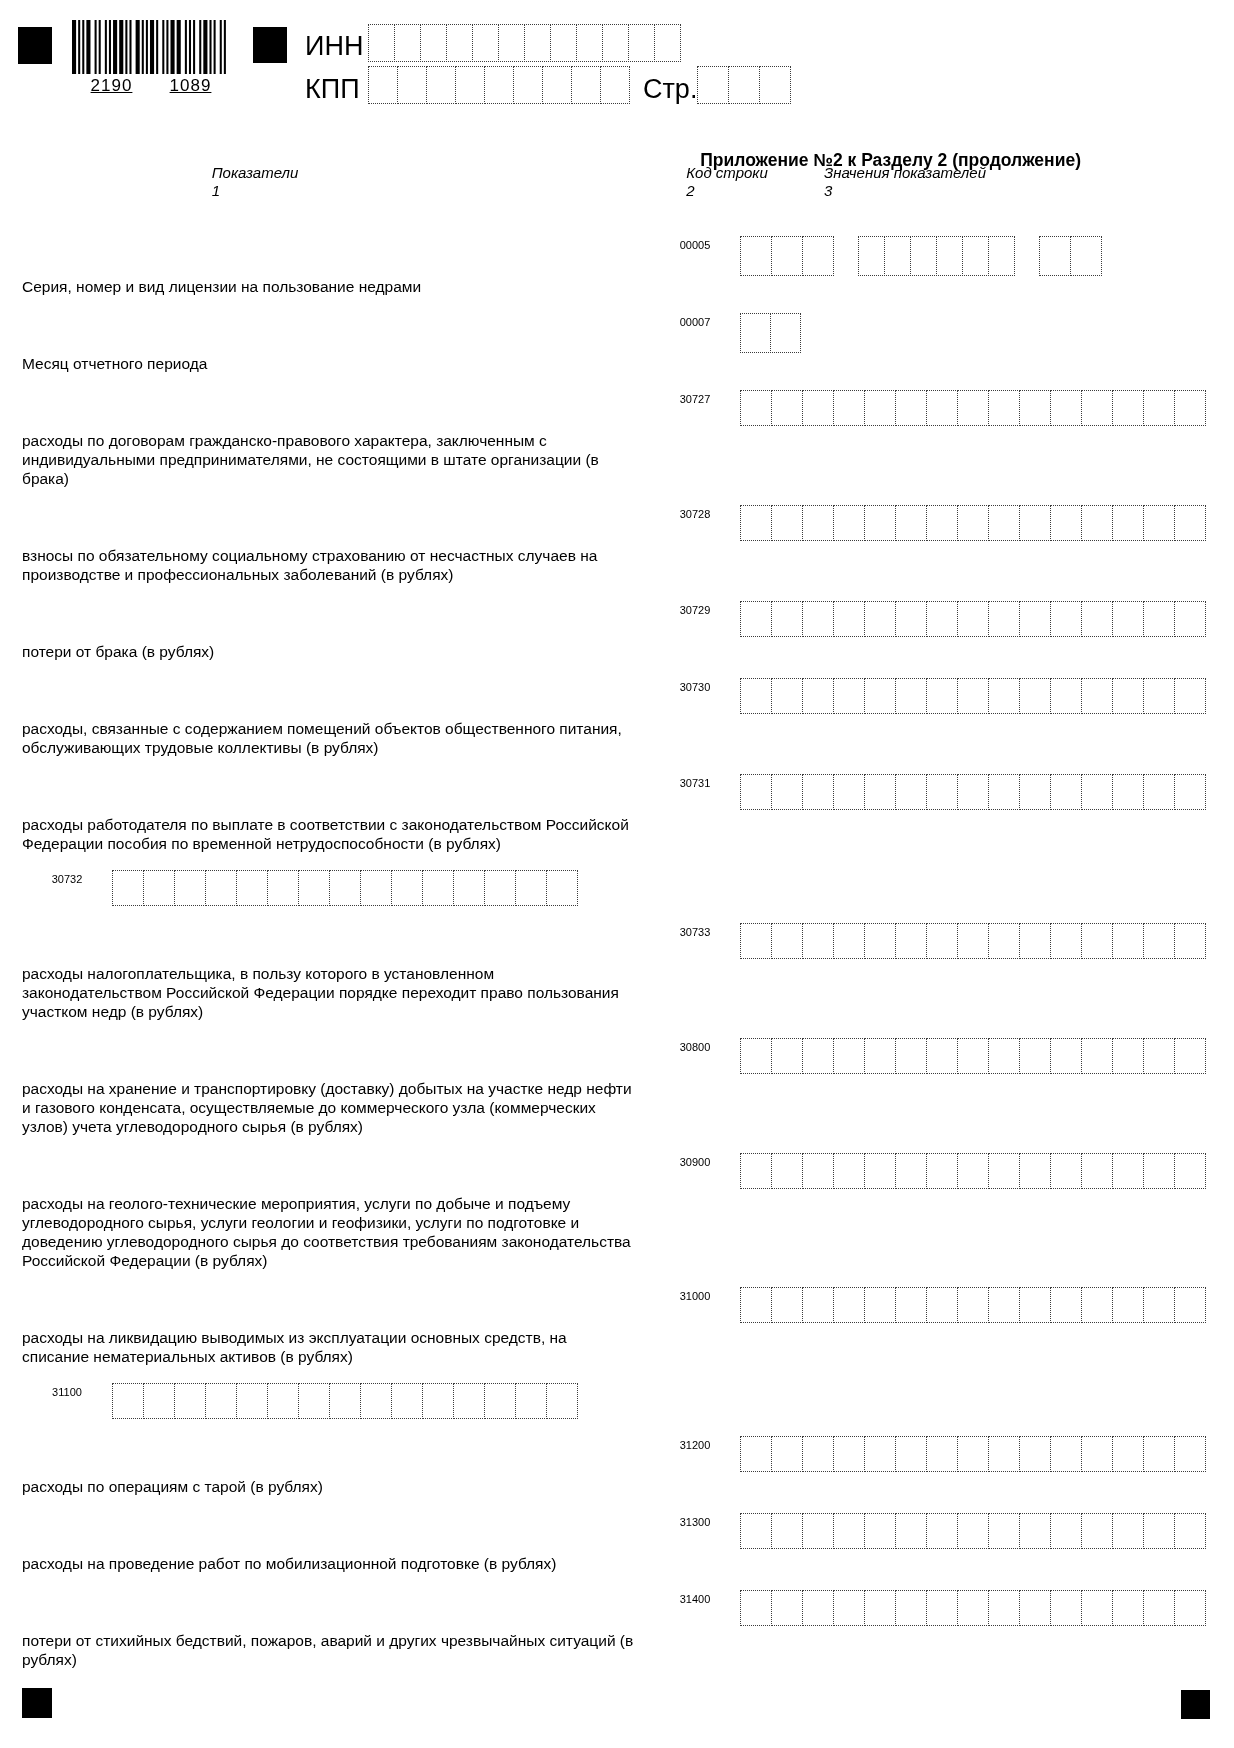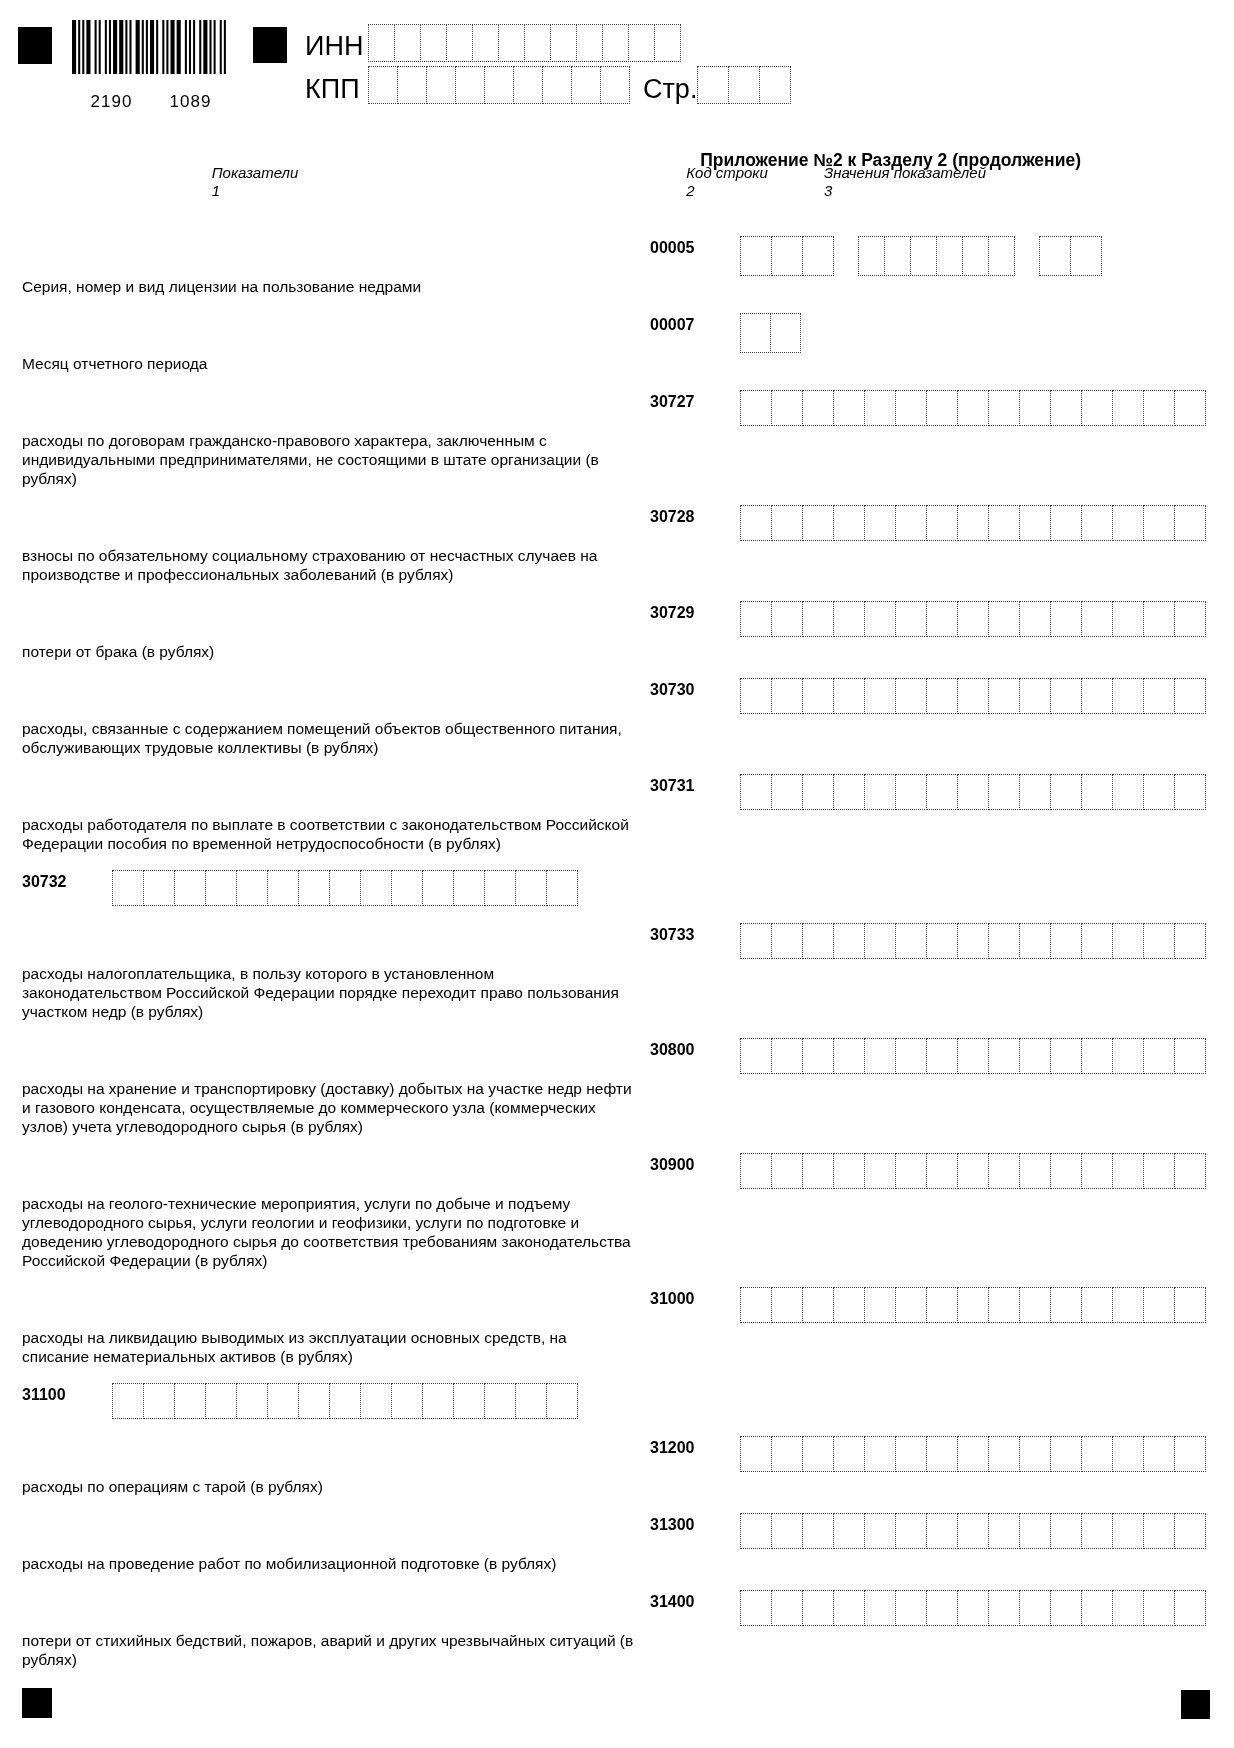--- a/index.html
+++ b/index.html
@@ -13,21 +13,21 @@
     overflow:hidden;
   }
   .sq{position:absolute;background:#000;}
   .sq-tl{left:18px;top:27px;width:34px;height:37px;}
   .sq-tr{left:253px;top:27px;width:34px;height:36px;}
   .sq-bl{left:22px;top:1688px;width:30px;height:30px;}
   .sq-br{left:1181px;top:1690px;width:29px;height:29px;}
 
   .barcode-wrap{position:absolute;left:72px;top:20px;width:158px;}
   .barcode-svg{display:block;width:158px;height:54px;}
-  .barcode-digits{display:flex;justify-content:space-around;font-size:17px;margin-top:18px;letter-spacing:1px;}
+  .barcode-digits{display:flex;justify-content:space-around;font-size:17px;margin-top:2px;letter-spacing:1px;text-decoration:underline;}
 
   .fld-label{position:absolute;font-size:27px;}
   .lbl-inn{left:305px;top:31px;}
   .lbl-kpp{left:305px;top:74px;text-align:right;}
   .lbl-str{left:643px;top:74px;}
 
   .cells{position:absolute;display:flex;}
   .cells-inn{left:368px;top:24px;}
   .cells-kpp{left:368px;top:66px;}
   .cells-str{left:697px;top:66px;}
@@ -64,22 +64,22 @@
   .ch-2{left:690px;margin-left:37px;}
   .ch-3{left:905px;}
 
   .rows{position:absolute;left:22px;top:233px;width:1196px;}
   .row{display:flex;margin-bottom:14px;}
   .row-label{
     width:628px;box-sizing:border-box;padding-right:14px;
     font-size:15.5px;line-height:19px;margin-top:44px;
   }
   .row-code{
-    width:90px;flex:0 0 90px;
-    font-size:16px;padding-top:6px;font-weight:bold;
+    width:90px;flex:0 0 90px;text-align:center;
+    font-size:11px;padding-top:6px;
   }
   .row-cells{flex:1;display:flex;align-items:flex-start;padding-top:3px;}
   .cell-group{display:flex;}
   .cell-group + .cell-group{margin-left:24px;}
 </style>
 </head>
 <body>
 
 <div class="page">
 
@@ -206,21 +206,21 @@
         <div class="row-label">Месяц отчетного периода</div>
         <div class="row-code">00007</div>
         <div class="row-cells">
           <div class="cell-group">
             <span class="cell c-month"></span>
             <span class="cell c-month"></span>
           </div>
         </div>
       </div>
       <div class="row">
-        <div class="row-label">расходы по договорам гражданско-правового характера, заключенным с индивидуальными предпринимателями, не состоящими в штате организации (в рублях)</div>
+        <div class="row-label">расходы по договорам гражданско-правового характера, заключенным с индивидуальными предпринимателями, не состоящими в штате организации (в брака)</div>
         <div class="row-code">30727</div>
         <div class="row-cells">
           <div class="cell-group">
             <span class="cell c-val"></span>
             <span class="cell c-val"></span>
             <span class="cell c-val"></span>
             <span class="cell c-val"></span>
             <span class="cell c-val"></span>
             <span class="cell c-val"></span>
             <span class="cell c-val"></span>

